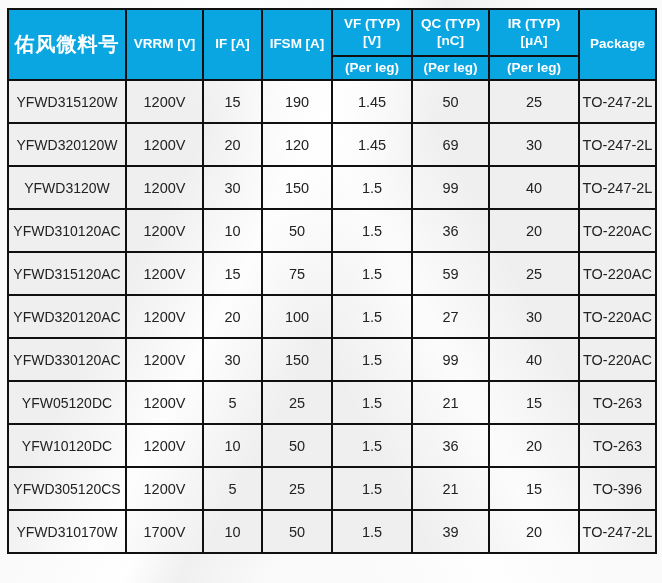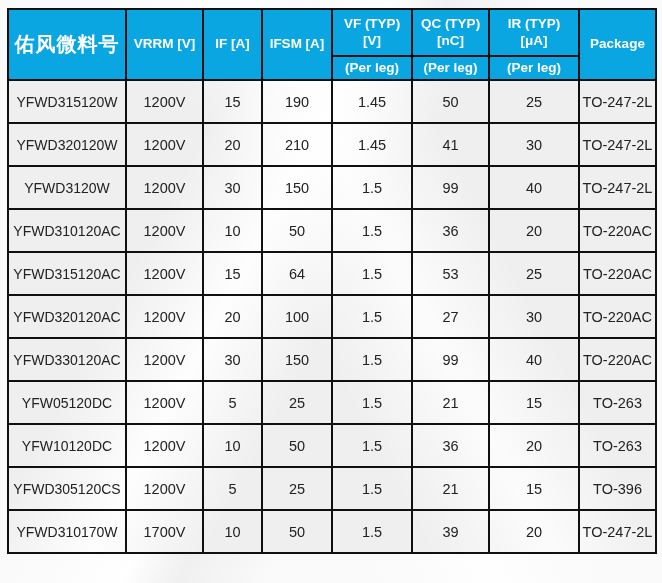--- a/index.html
+++ b/index.html
@@ -103,23 +103,23 @@
     <td>1.45</td>
     <td>50</td>
     <td>25</td>
     <td>TO-247-2L</td>
   </tr>
 
   <tr>
     <td class="part-cell">YFWD320120W</td>
     <td>1200V</td>
     <td>20</td>
-    <td>210</td>
+    <td>120</td>
     <td>1.45</td>
-    <td>41</td>
+    <td>69</td>
     <td>30</td>
     <td>TO-247-2L</td>
   </tr>
 
   <tr>
     <td class="part-cell">YFWD3120W</td>
     <td>1200V</td>
     <td>30</td>
     <td>150</td>
     <td>1.5</td>
@@ -136,23 +136,23 @@
     <td>1.5</td>
     <td>36</td>
     <td>20</td>
     <td>TO-220AC</td>
   </tr>
 
   <tr>
     <td class="part-cell">YFWD315120AC</td>
     <td>1200V</td>
     <td>15</td>
-    <td>64</td>
-    <td>1.5</td>
-    <td>53</td>
+    <td>75</td>
+    <td>1.5</td>
+    <td>59</td>
     <td>25</td>
     <td>TO-220AC</td>
   </tr>
 
   <tr>
     <td class="part-cell">YFWD320120AC</td>
     <td>1200V</td>
     <td>20</td>
     <td>100</td>
     <td>1.5</td>

